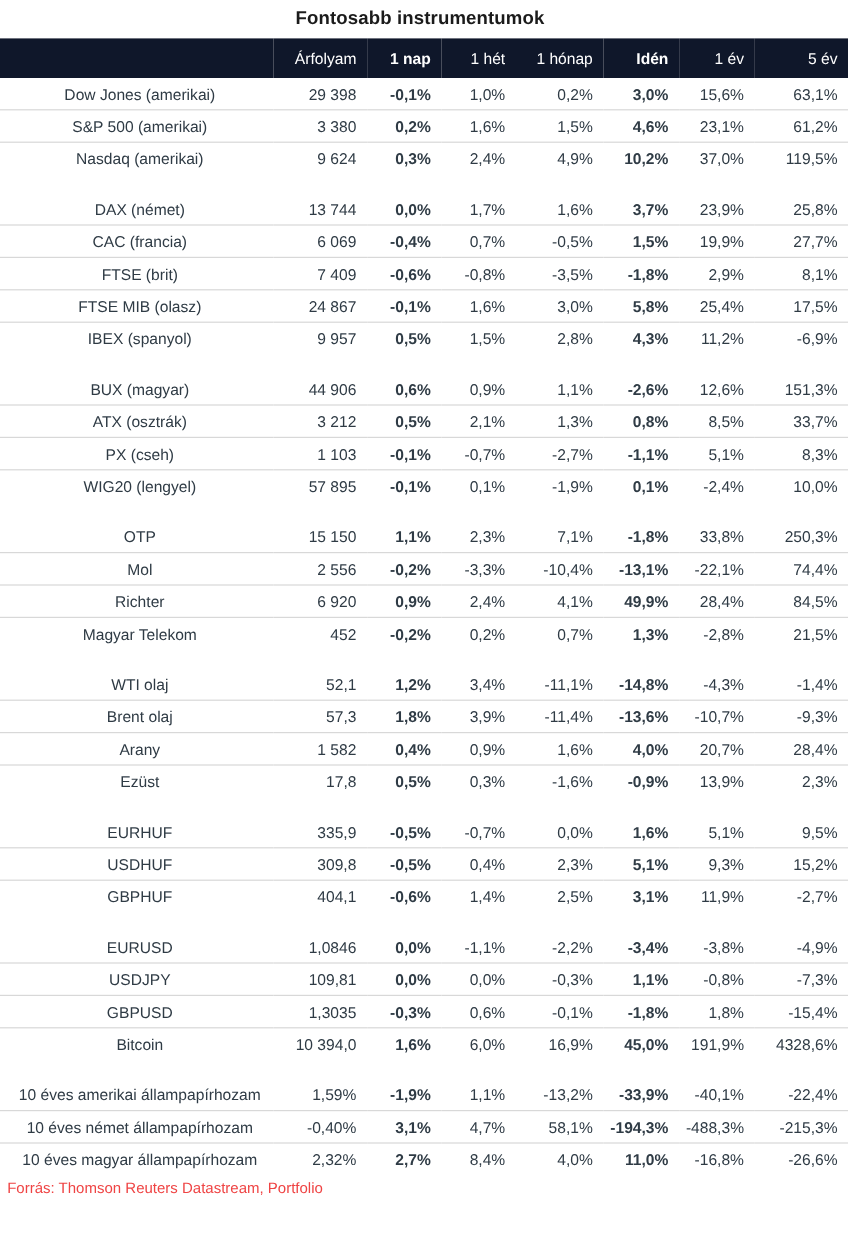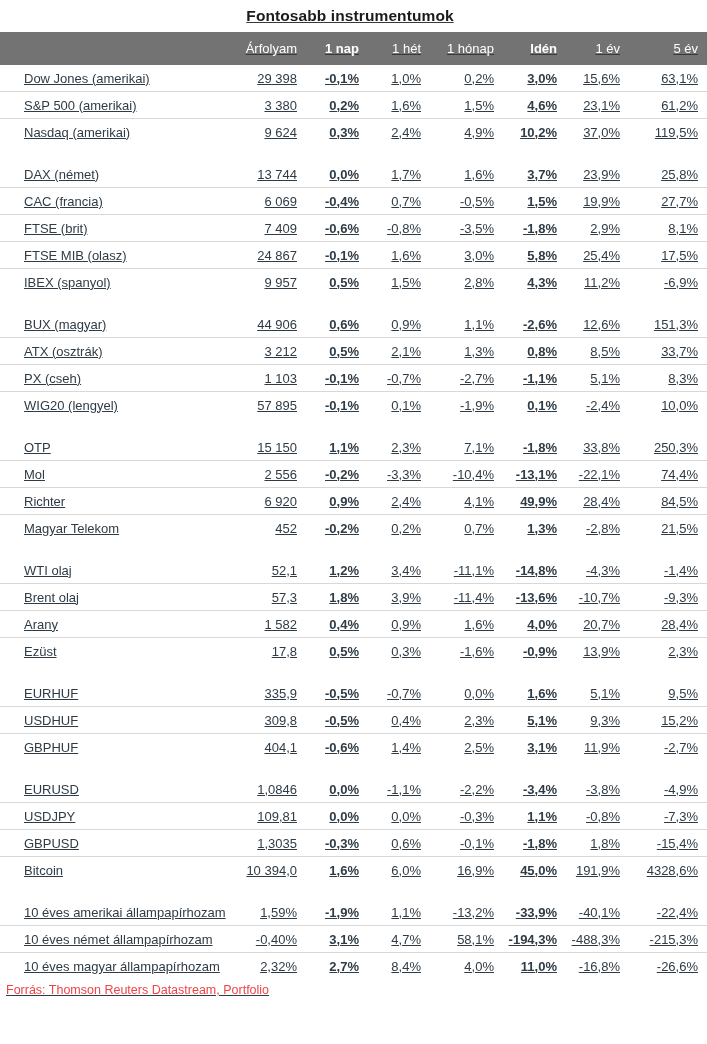--- a/index.html
+++ b/index.html
@@ -13,21 +13,20 @@
     height: 1044px;
     font-family: "Liberation Sans", "DejaVu Sans", sans-serif;
     color: #2f3b45;
     overflow: hidden;
   }
   .page {
     width: 700px;
     height: 1044px;
     position: relative;
     box-sizing: border-box;
-    text-decoration: underline;
   }
   .title {
     text-align: center;
     font-size: 15.5px;
     font-weight: bold;
     color: #1b1b1b;
     letter-spacing: 0.1px;
     padding-top: 6px;
     padding-bottom: 7px;
     line-height: 19px;
@@ -41,21 +40,21 @@
   table.grid col.c-name   { width: 228px; }
   table.grid col.c-price  { width: 78px; }
   table.grid col.c-d1     { width: 62px; }
   table.grid col.c-w1     { width: 62px; }
   table.grid col.c-m1     { width: 73px; }
   table.grid col.c-ytd    { width: 63px; }
   table.grid col.c-y1     { width: 63px; }
   table.grid col.c-y5     { width: 78px; }
 
   thead th {
-    background: #737373;
+    background: #0f172a;
     color: #ffffff;
     font-size: 13px;
     font-weight: normal;
     text-align: right;
     padding: 6px 9px 7px 4px;
     height: 20px;
     vertical-align: middle;
     white-space: nowrap;
   }
   thead th.name-head {
@@ -71,22 +70,22 @@
     font-size: 13px;
     padding: 4px 9px 4px 4px;
     text-align: right;
     height: 18px;
     vertical-align: middle;
     white-space: nowrap;
     border-bottom: 1px solid #d8d8d8;
     color: #2f3b45;
   }
   tbody td.name {
-    text-align: left;
-    padding-left: 24px;
+    text-align: center;
+    padding-left: 14px;
     color: #2f3b45;
   }
   tbody td.em {
     font-weight: bold;
   }
   tbody tr.spacer td {
     border-bottom: none;
     height: 16px;
     padding: 0;
     font-size: 1px;

